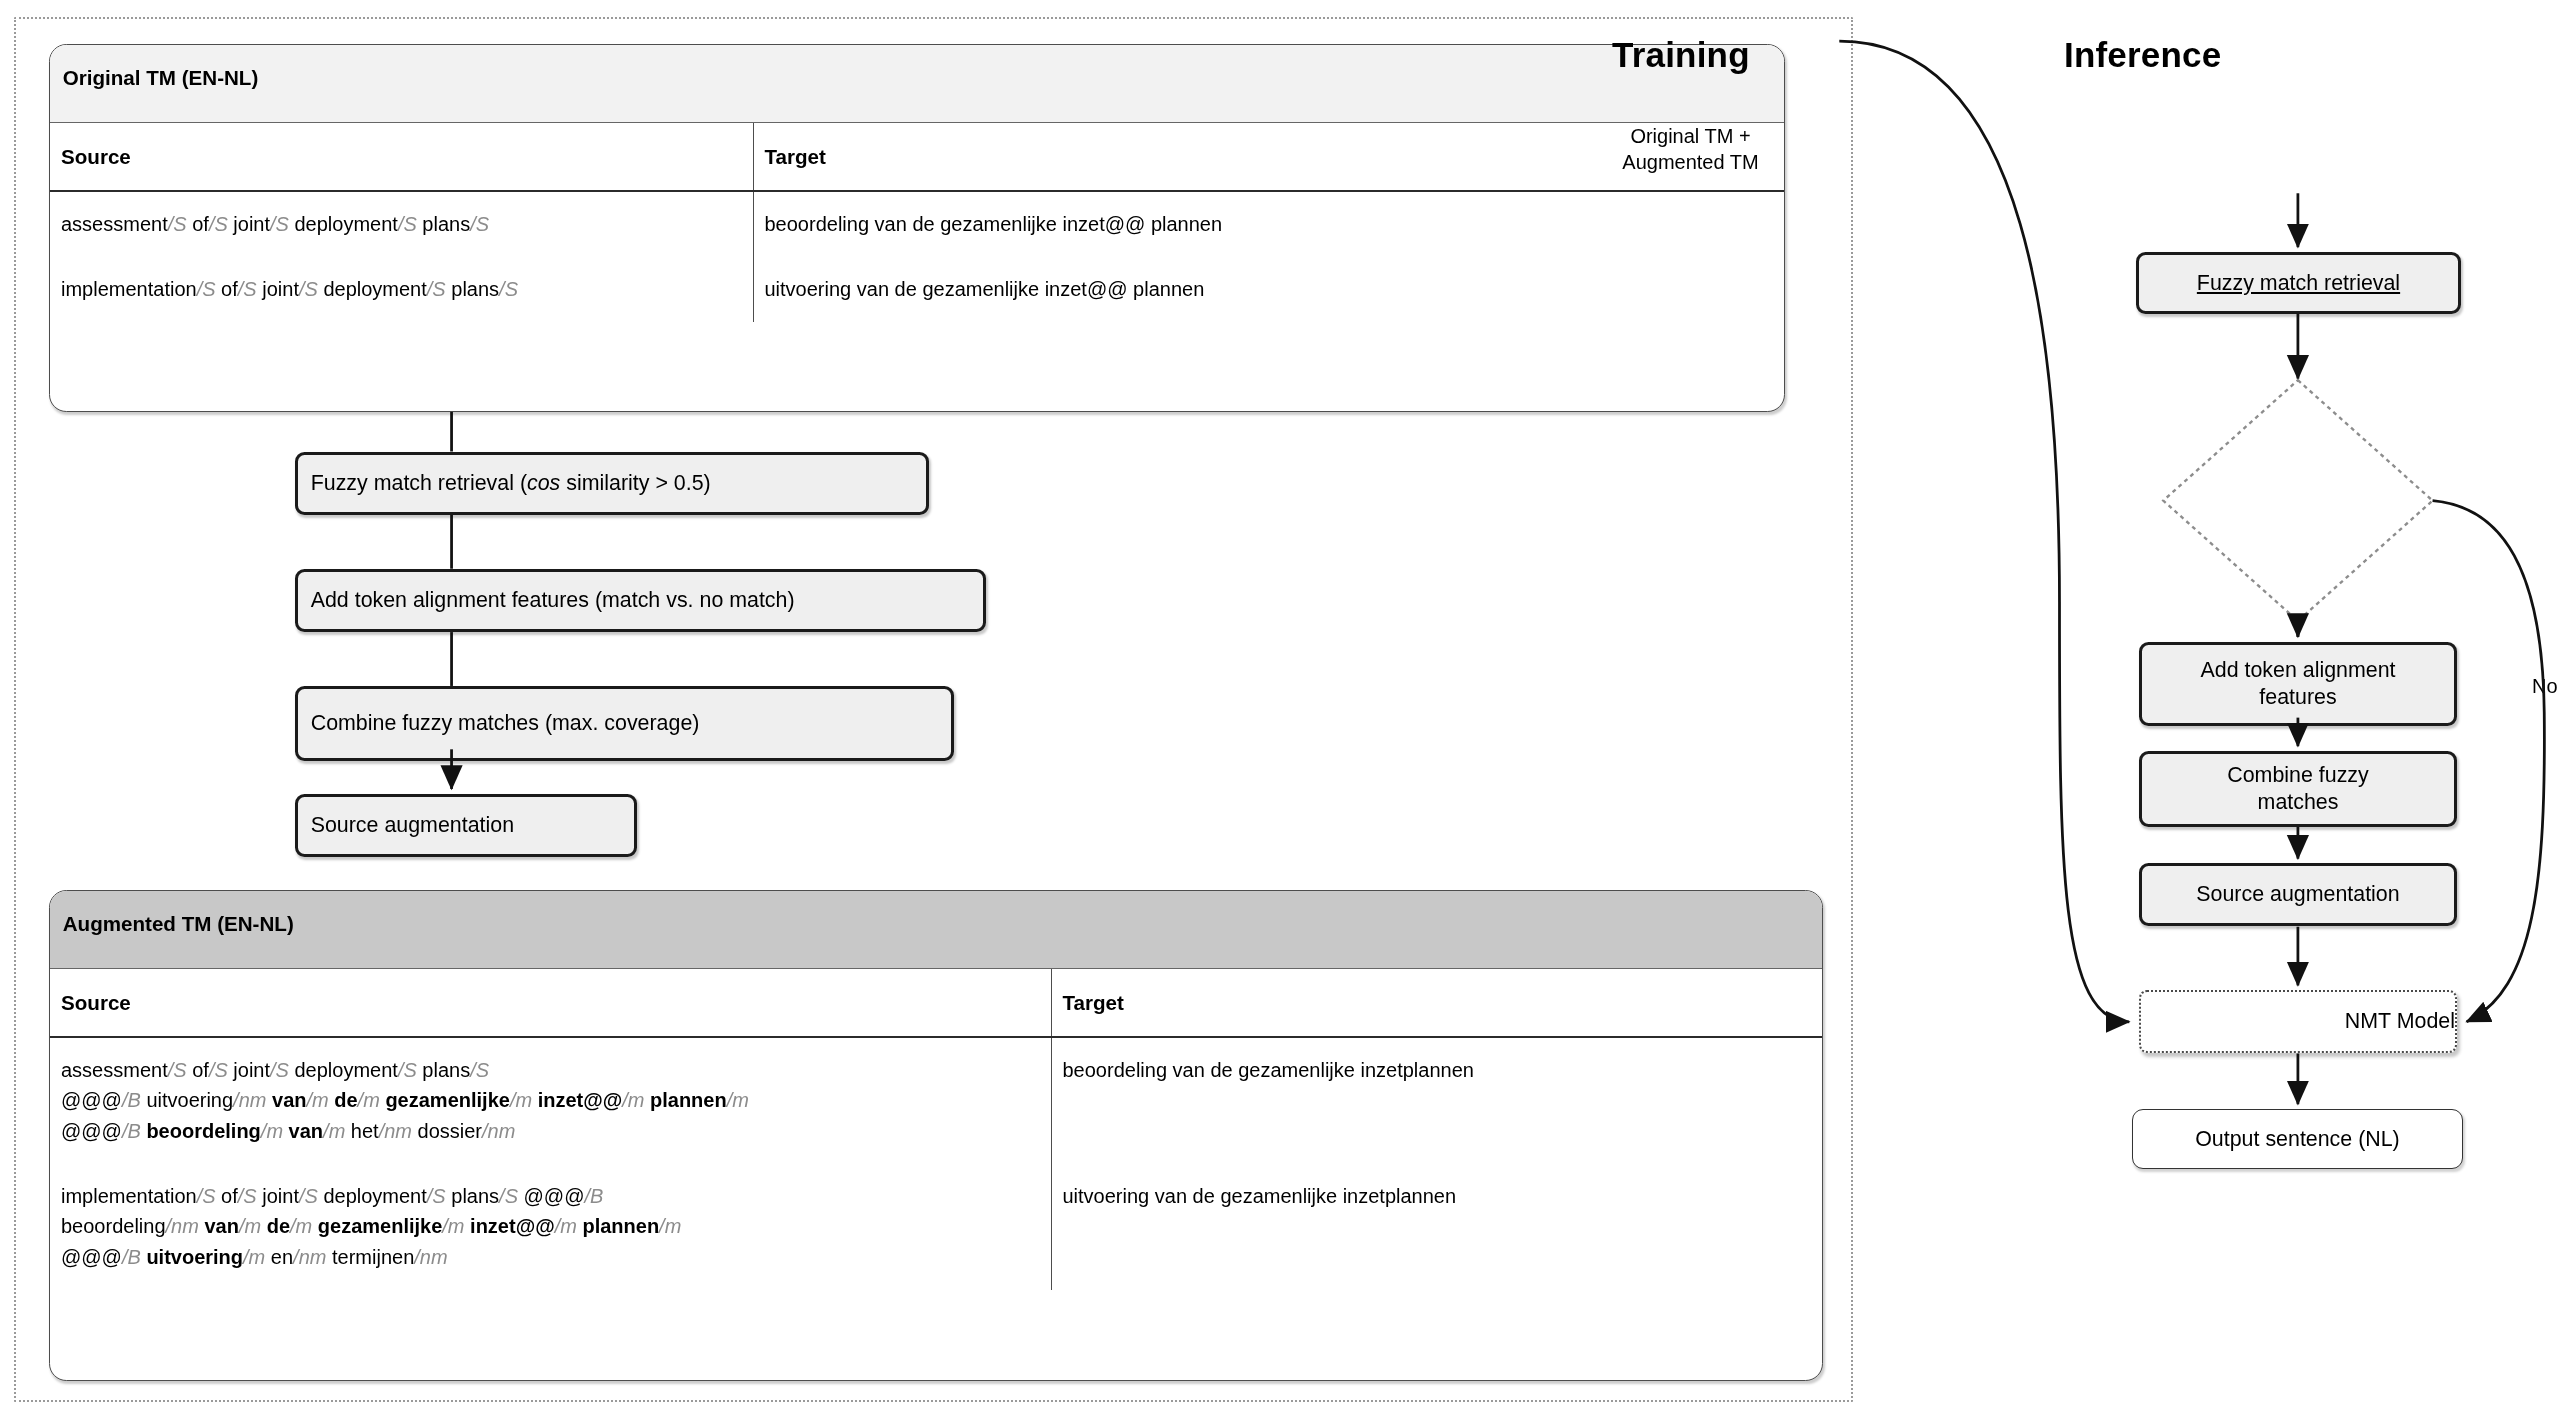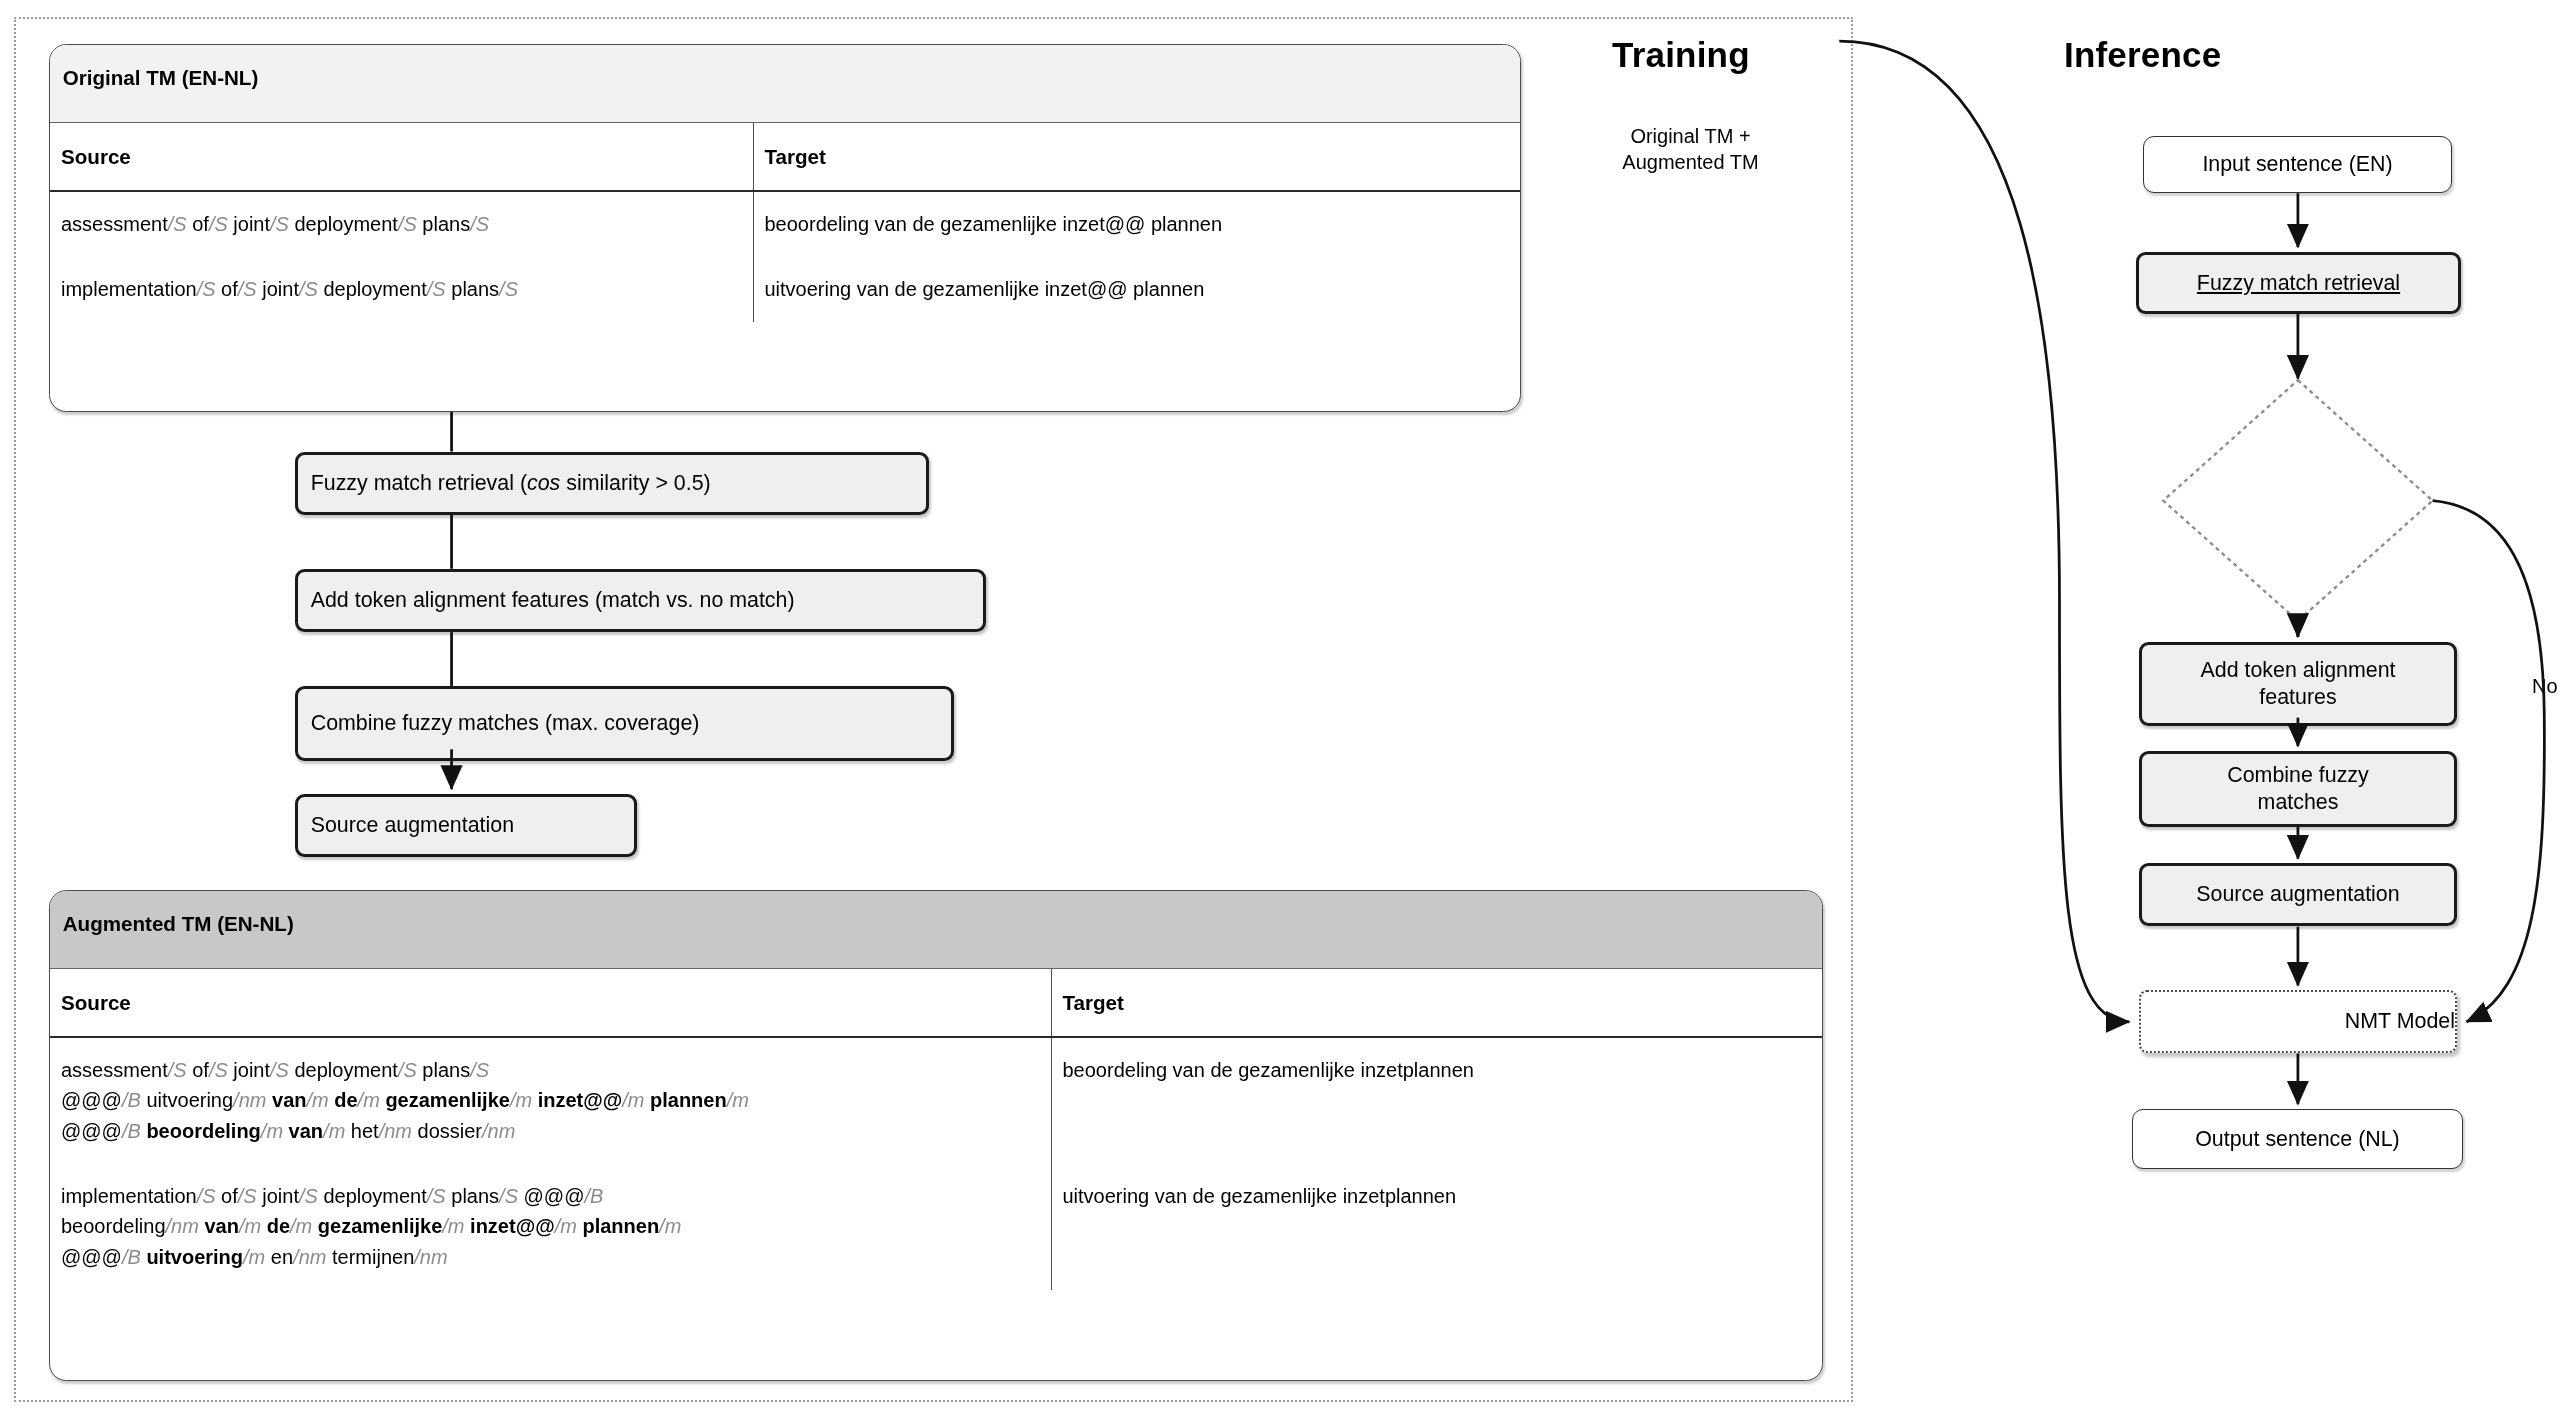--- a/index.html
+++ b/index.html
@@ -152,21 +152,21 @@
     pointer-events:none;
   }
 </style>
 </head>
 <body>
 
 <div id="canvas">
 
   <div class="training-frame"></div>
 
-  <div class="tm-card" style="left:49px; top:44px; width:1472px; height:368px;">
+  <div class="tm-card" style="left:49px; top:44px; width:1736px; height:368px;">
     <div class="tm-title light">Original TM (EN-NL)</div>
     <table class="tm-table">
       <colgroup>
           <col style="width:703px">
           <col>
         </colgroup>
       <thead>
         <tr>
           <th>Source</th>
           <th class="col-div">Target</th>
@@ -238,23 +238,20 @@
   </div>
 
   <div class="col-heading" style="left:1584px; top:35px;margin-left:28px;">Training</div>
   <div class="col-sub" style="left:1564px; top:123px; width:253px;">
     <span>Original TM +</span><br>
     <span>Augmented TM</span>
   </div>
 
   <div class="col-heading" style="left:2064px; top:35px;">Inference</div>
 
-  <div class="tbox" style="left:2143px; top:136px; width:309px; height:57px;">
-    <span>Input sentence (EN)</span>
-  </div>
 
   <div class="pbox centered" style="left:2136px; top:252px; width:325px; height:62px;text-decoration:underline;">
     <span>Fuzzy match retrieval</span>
   </div>
 
   <div class="diamond-label" style="left:2189px; top:488px;">min. 1 match &gt; λ</div>
 
   <div class="edge-label" style="left:2277px; top:588px;">Yes</div>
   <div class="edge-label" style="left:2532px; top:675px;">No</div>
 

